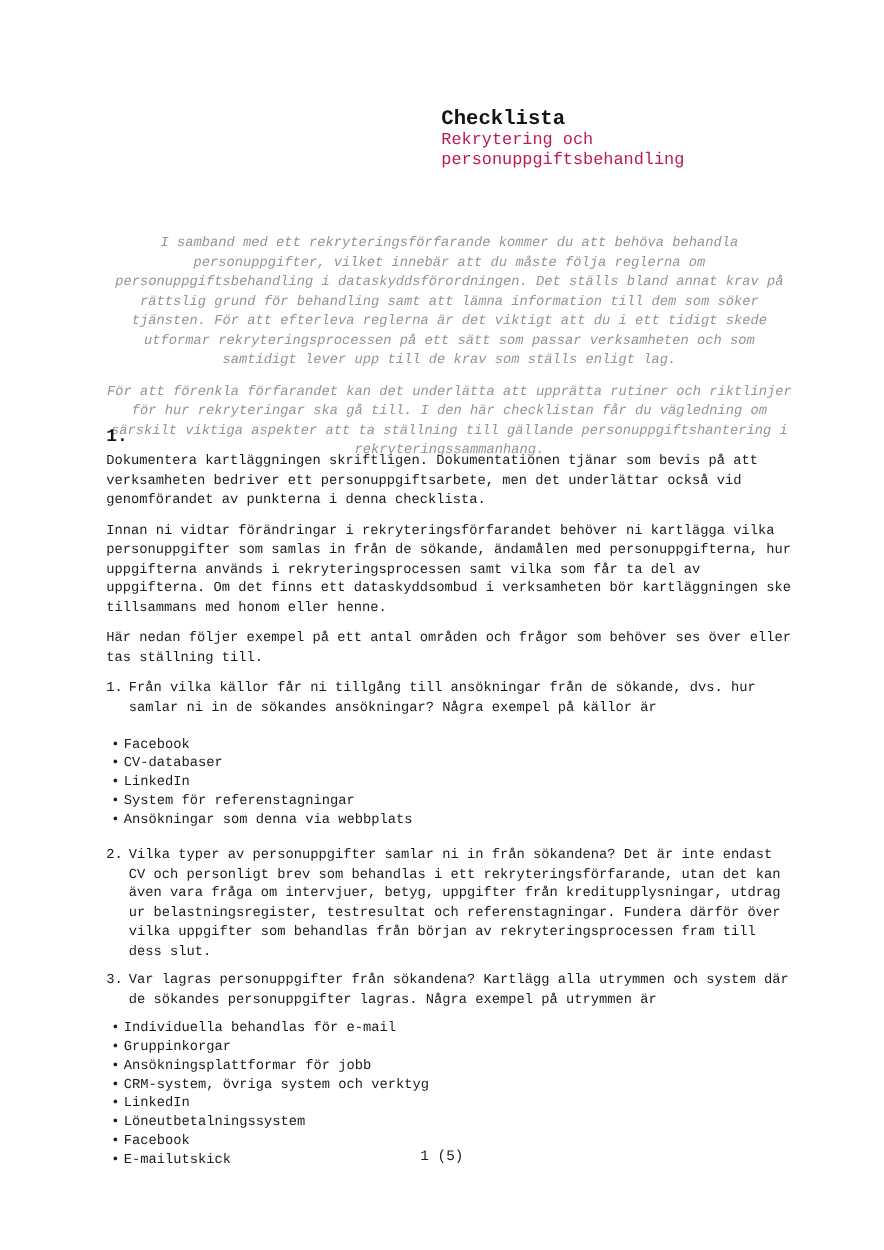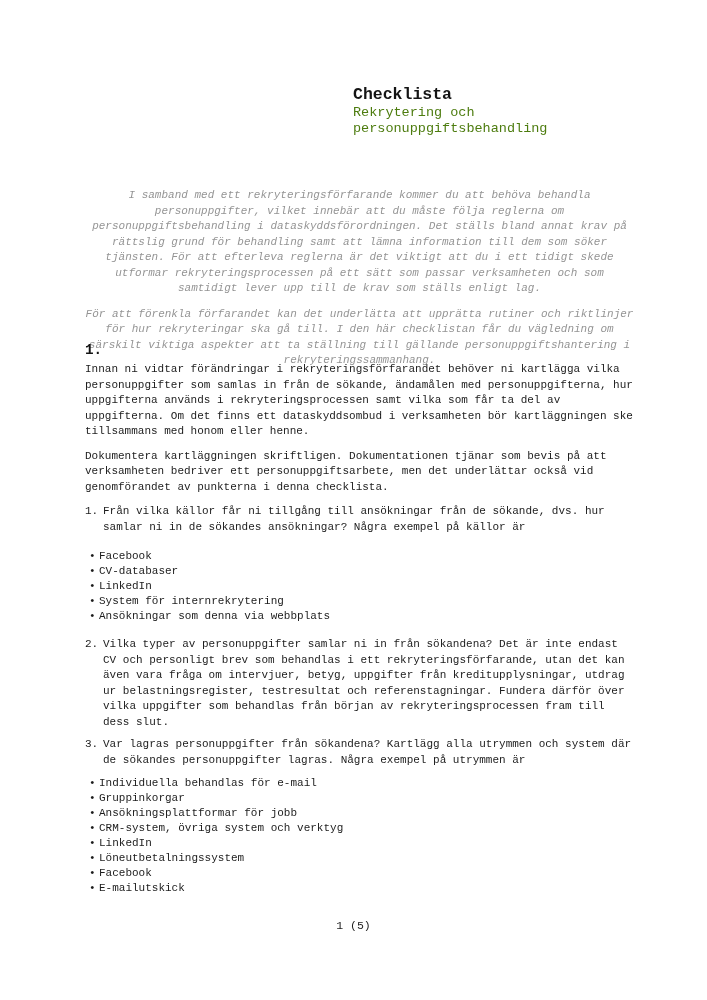--- a/index.html
+++ b/index.html
@@ -24,21 +24,21 @@
   }
   .doc-title {
     font-size: 16.5px;
     font-weight: bold;
     line-height: 21px;
     color: #141414;
   }
   .doc-subtitle {
     font-size: 13.5px;
     line-height: 16px;
-    color: #4d7c0f;
+    color: #be185d;
   }
   
   .intro {
     position: absolute;
     left: 85px;
     top: 188px;
     width: 549px;
   }
   .intro-para {
     margin: 0 0 10px 0;
@@ -129,22 +129,23 @@
     <p class="intro-para">I samband med ett rekryteringsförfarande kommer du att behöva behandla personuppgifter, vilket innebär att du måste följa reglerna om personuppgiftsbehandling i dataskyddsförordningen. Det ställs bland annat krav på rättslig grund för behandling samt att lämna information till dem som söker tjänsten. För att efterleva reglerna är det viktigt att du i ett tidigt skede utformar rekryteringsprocessen på ett sätt som passar verksamheten och som samtidigt lever upp till de krav som ställs enligt lag.</p>
     <p class="intro-para">För att förenkla förfarandet kan det underlätta att upprätta rutiner och riktlinjer för hur rekryteringar ska gå till. I den här checklistan får du vägledning om särskilt viktiga aspekter att ta ställning till gällande personuppgiftshantering i rekryteringssammanhang.</p>
   </div>
 
   <div class="section">
 
     <div class="section-heading">
       <span class="heading-num">1.</span>
     </div>
 
+    <p class="body-para">Dokumentera kartläggningen skriftligen. Dokumentationen tjänar som bevis på att verksamheten bedriver ett personuppgiftsarbete, men det underlättar också vid genomförandet av punkterna i denna checklista.</p>
     <p class="body-para">Innan ni vidtar förändringar i rekryteringsförfarandet behöver ni kartlägga vilka personuppgifter som samlas in från de sökande, ändamålen med personuppgifterna, hur uppgifterna används i rekryteringsprocessen samt vilka som får ta del av uppgifterna. Om det finns ett dataskyddsombud i verksamheten bör kartläggningen ske tillsammans med honom eller henne.</p>
-    <p class="body-para">Dokumentera kartläggningen skriftligen. Dokumentationen tjänar som bevis på att verksamheten bedriver ett personuppgiftsarbete, men det underlättar också vid genomförandet av punkterna i denna checklista.</p>
+    <p class="body-para">Här nedan följer exempel på ett antal områden och frågor som behöver ses över eller tas ställning till.</p>
 
     <div class="numbered-item first">
       <span class="item-num">1.</span>
       <span class="item-text">Från vilka källor får ni tillgång till ansökningar från de sökande, dvs. hur samlar ni in de sökandes ansökningar? Några exempel på källor är</span>
     </div>
 
     <ul class="bullet-list sources">
       <li class="bullet-item">
         <span class="bullet-marker">•</span>
         <span>Facebook</span>
@@ -152,21 +153,21 @@
       <li class="bullet-item">
         <span class="bullet-marker">•</span>
         <span>CV-databaser</span>
       </li>
       <li class="bullet-item">
         <span class="bullet-marker">•</span>
         <span>LinkedIn</span>
       </li>
       <li class="bullet-item">
         <span class="bullet-marker">•</span>
-        <span>System för internrekrytering</span>
+        <span>System för referenstagningar</span>
       </li>
       <li class="bullet-item">
         <span class="bullet-marker">•</span>
         <span>Ansökningar som denna via webbplats</span>
       </li>
     </ul>
 
     <div class="numbered-item second">
       <span class="item-num">2.</span>
       <span class="item-text">Vilka typer av personuppgifter samlar ni in från sökandena? Det är inte endast CV och personligt brev som behandlas i ett rekryteringsförfarande, utan det kan även vara fråga om intervjuer, betyg, uppgifter från kreditupplysningar, utdrag ur belastningsregister, testresultat och referenstagningar. Fundera därför över vilka uppgifter som behandlas från början av rekryteringsprocessen fram till dess slut.</span>

